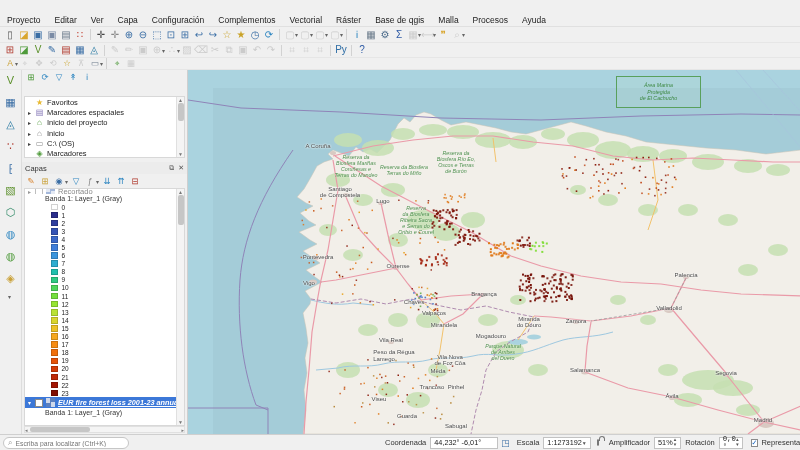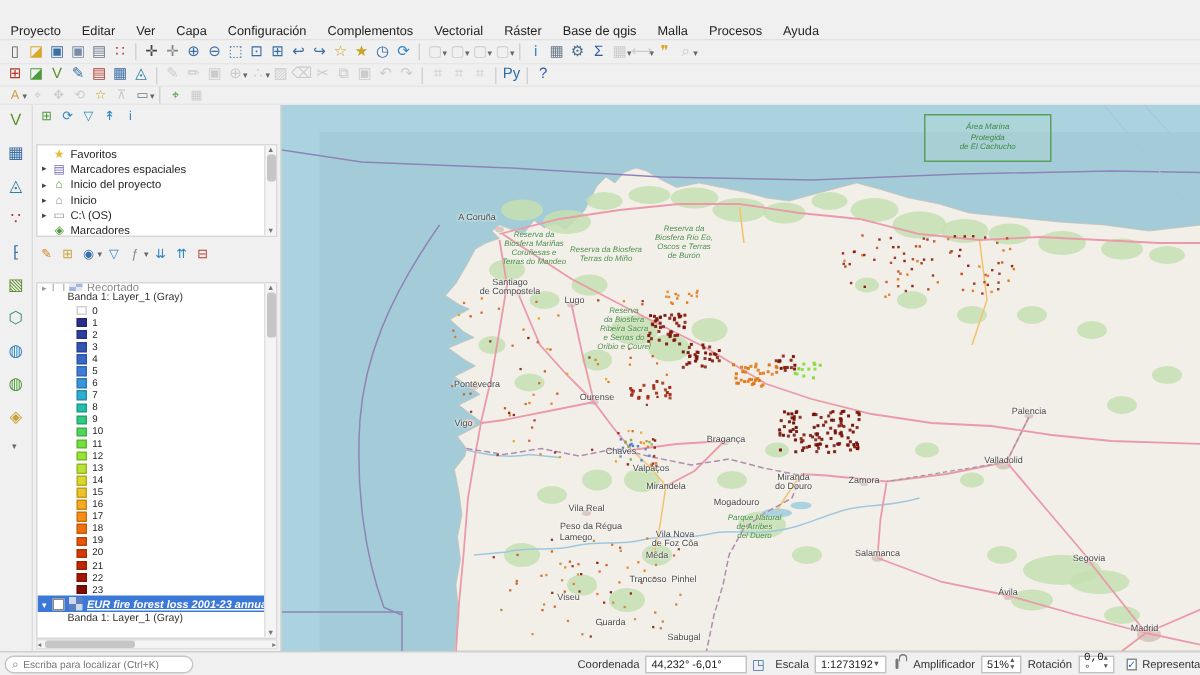--- a/index.html
+++ b/index.html
@@ -269,20 +269,26 @@
         </div>
         <div class="vscroll">
         <span>▲</span>
           <span class="thumb" style="height:18px;"></span>
           <span style="margin-top:auto;">▼</span>
       </div>
     </div>
   </div>
 
   <div class="panel" id="layers-panel" style="top:162px; height:272px;">
+    <div class="panel-title">
+      <span>Capas</span>
+      <span class="sp"></span>
+      <span class="pt-btn">⧉</span>
+      <span class="pt-btn">✕</span>
+    </div>
     <div class="panel-tools" id="layers-tools">
         <span class="tbtn small" style="color: rgb(217, 130, 43);">✎</span>
         <span class="tbtn small" style="color: rgb(202, 162, 58);">⊞</span>
         <span class="tbtn small" style="color: rgb(58, 110, 165);">◉</span>
         <span class="dd">▾</span>
         <span class="tbtn small" style="color: rgb(46, 134, 193);">▽</span>
         <span class="tbtn small" style="color: rgb(136, 136, 136);">ƒ</span>
         <span class="dd">▾</span>
         <span class="tbtn small" style="color: rgb(46, 134, 193);">⇊</span>
         <span class="tbtn small" style="color: rgb(46, 134, 193);">⇈</span>

